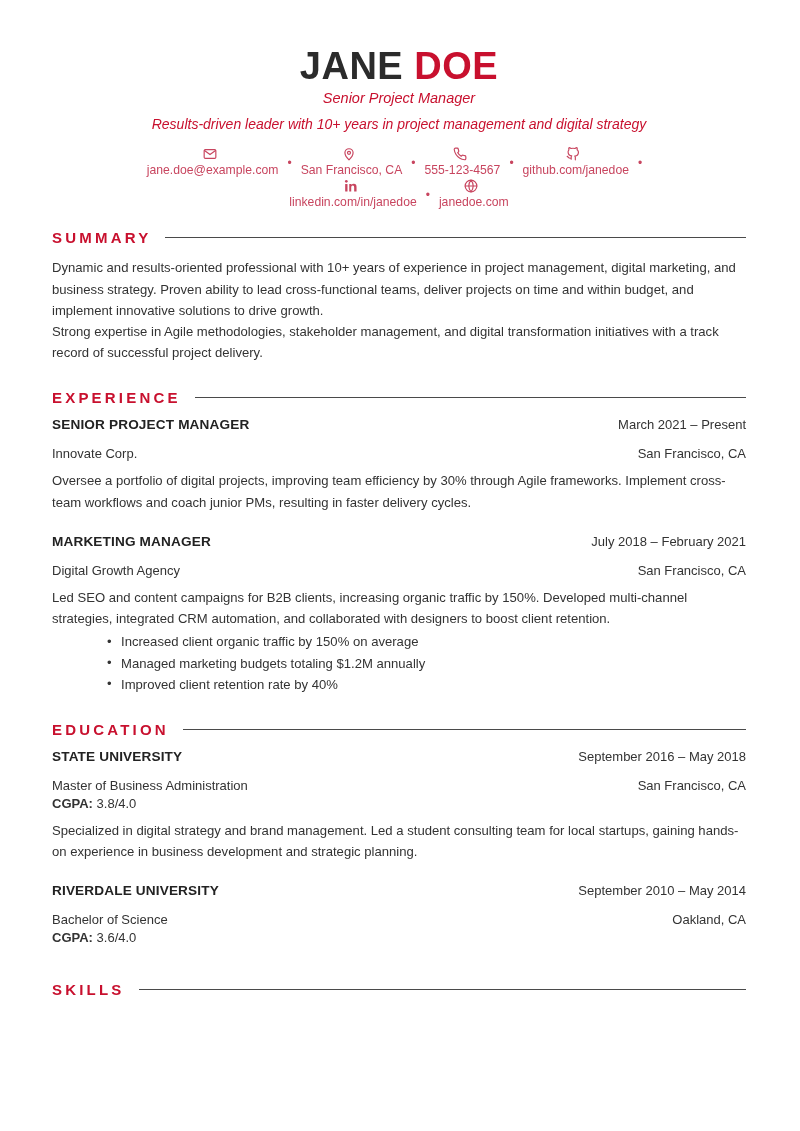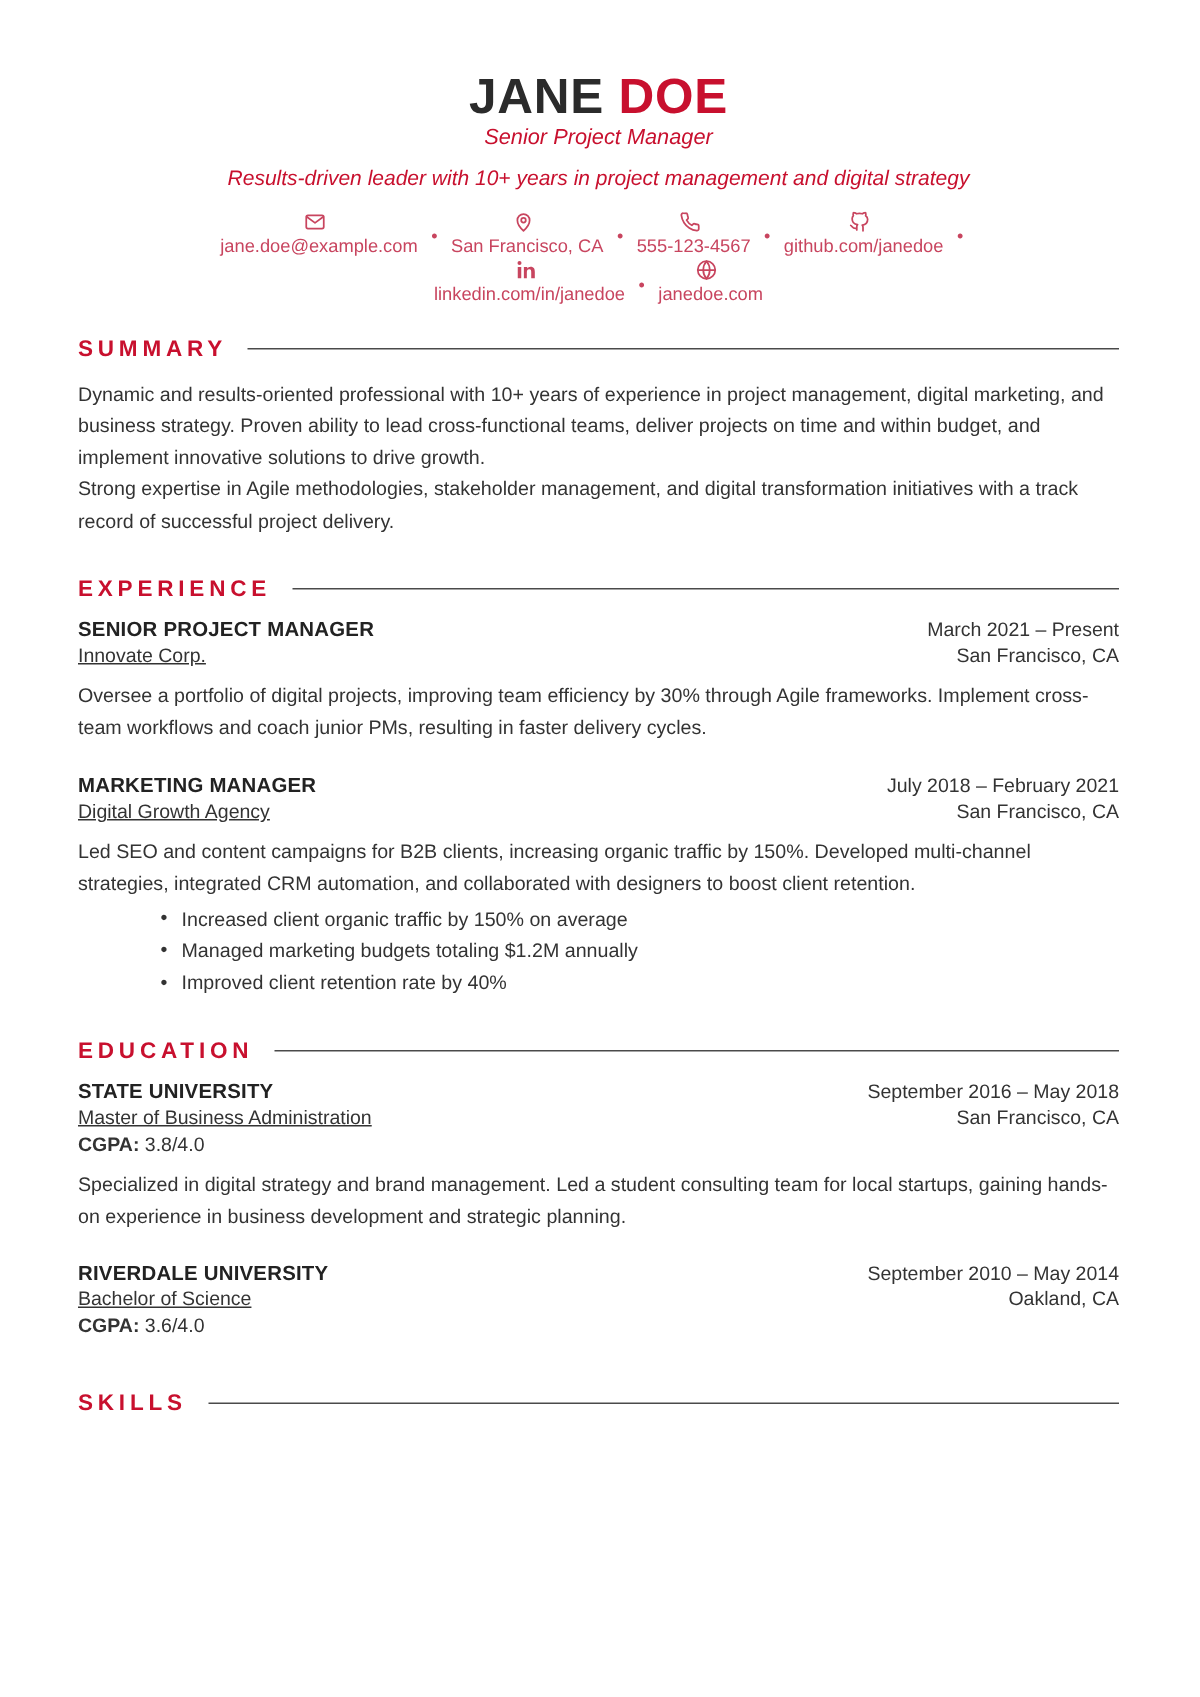--- a/index.html
+++ b/index.html
@@ -17,21 +17,21 @@
     height: 1131px;
     background: #ffffff;
     box-sizing: border-box;
     padding: 45px 54px 0 52px;
     overflow: hidden;
   }
 
   
   .name {
     text-align: center;
-    font-size: 33px;
+    font-size: 38px;
     font-weight: bold;
     letter-spacing: 0.5px;
     line-height: 1.15;
     margin: 0 0 1px 0;
   }
   .name .first { color: #2b2b2b; }
   .name .last  { color: #C8102E; }
 
   .headline {
     text-align: center;
@@ -128,22 +128,21 @@
     letter-spacing: 0.15px;
   }
   .entry-dates {
     font-size: 13px;
     color: #333333;
     white-space: nowrap;
   }
   .entry-sub {
     font-size: 13px;
     color: #333333;
-    margin-top: 2px;
-    text-decoration: underline;
+    margin-top: 14px;
   }
   .entry-loc {
     font-size: 13px;
     color: #333333;
     white-space: nowrap;
     margin-top: 2px;
   }
   .entry-desc {
     font-size: 13.1px;
     line-height: 1.62;

